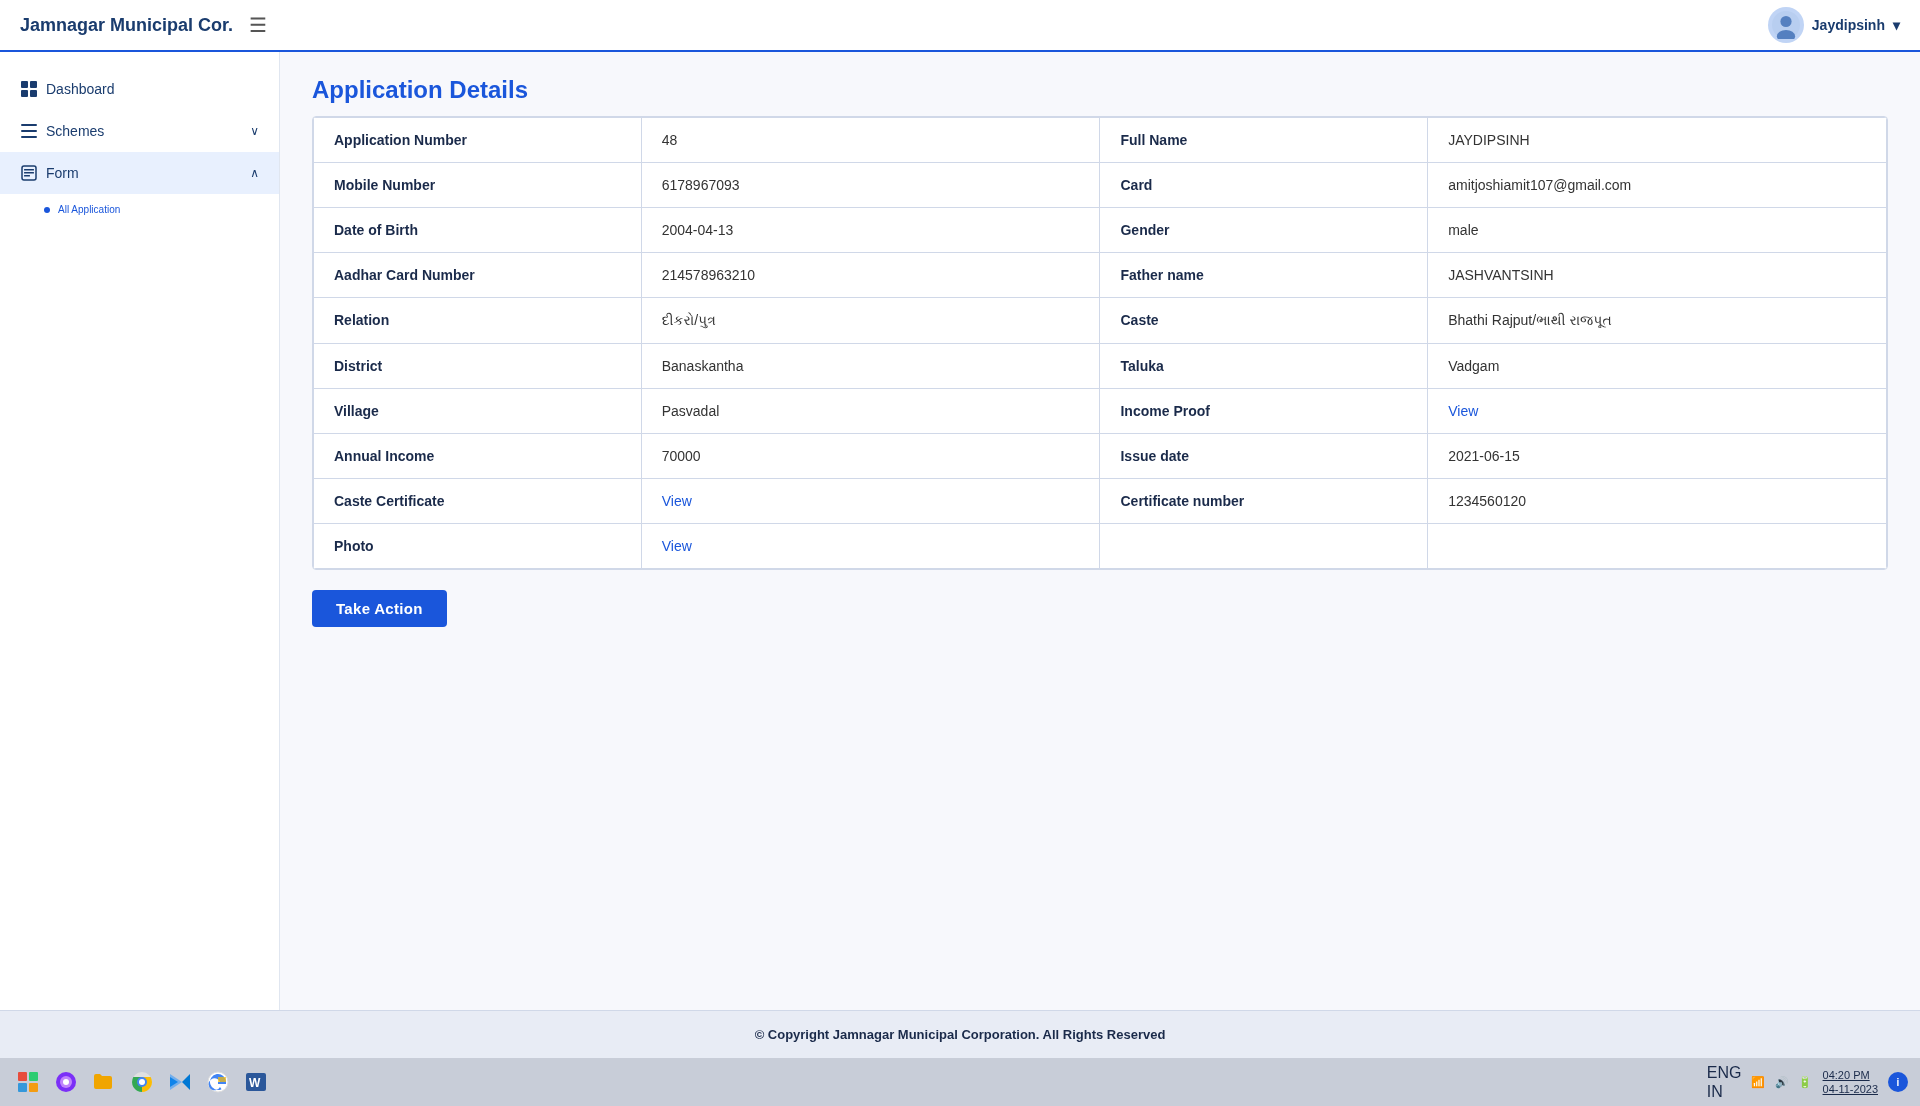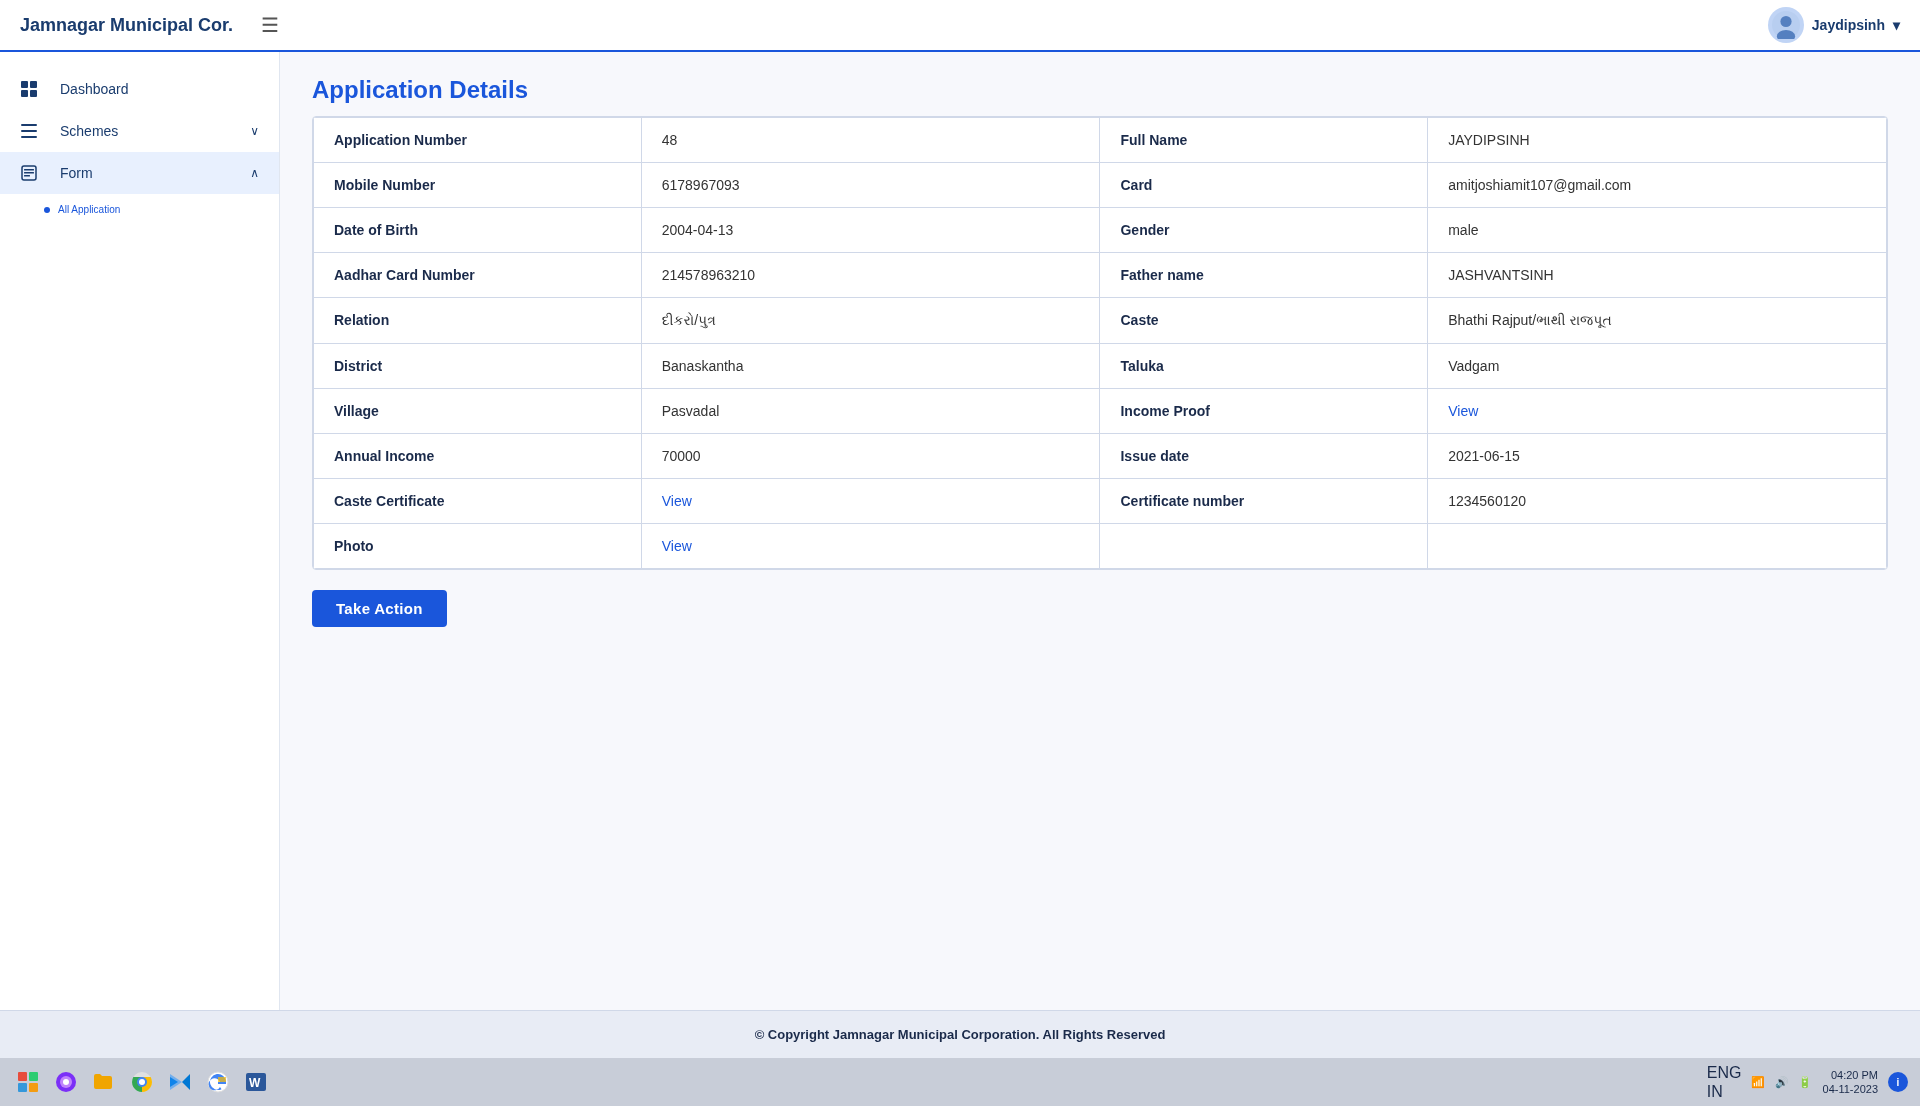--- a/index.html
+++ b/index.html
@@ -24,21 +24,21 @@
 
     
     .layout { display: flex; margin-top: 52px; height: calc(100vh - 52px - 48px); }
 
     
     .sidebar {
       width: 280px; background: #fff; border-right: 1px solid #e0e6f0;
       padding: 16px 0; flex-shrink: 0; overflow-y: auto;
     }
     .sidebar-item {
-      display: flex; align-items: center; gap: 22px;
+      display: flex; align-items: center; gap: 8px;
       padding: 12px 20px; cursor: pointer; color: #1a3c6e; font-weight: 500;
       font-size: 14px;
     }
     .sidebar-item.active { background: #e8f0fe; }
     .sidebar-item .icon { width: 18px; height: 18px; display: flex; align-items: center; justify-content: center; }
     .sidebar-item .chevron { margin-left: auto; font-size: 12px; }
     .sidebar-sub-item {
       display: flex; align-items: center; gap: 8px;
       padding: 10px 20px 10px 44px; cursor: pointer; color: #1a56db; font-size: 10px;
     }
@@ -88,31 +88,31 @@
 
     
     .taskbar {
       position: fixed; bottom: 0; left: 0; right: 0; height: 48px;
       background: #c8cdd8; display: flex; align-items: center; justify-content: space-between;
       padding: 0 12px;
     }
     .taskbar-left { display: flex; align-items: center; gap: 6px; }
     .taskbar-icon { width: 32px; height: 32px; border-radius: 4px; display: flex; align-items: center; justify-content: center; cursor: pointer; }
     .taskbar-right { display: flex; align-items: center; gap: 10px; font-size: 11px; color: #1a2a4a; }
-    .taskbar-time { text-align: right; line-height: 1.3; }
+    .taskbar-time { text-align: left; line-height: 1.3; text-decoration: underline; }
 
     
     .win-icon { display: grid; grid-template-columns: 1fr 1fr; gap: 2px; width: 20px; height: 20px; }
     .win-sq { border-radius: 1px; }
   </style>
 </head>
 <body>
 
 <nav class="top-nav">
-  <div style="display:flex;align-items:center;gap:28px;">
+  <div style="display:flex;align-items:center;gap:16px;">
     <span class="nav-brand">Jamnagar Municipal Cor.</span>
     <span class="nav-hamburger">☰</span>
   </div>
   <div class="nav-user">
     <div class="nav-avatar">
       <svg viewBox="0 0 40 40" xmlns="http://www.w3.org/2000/svg">
         <circle cx="20" cy="20" r="20" fill="#b8cef0"></circle>
         <circle cx="20" cy="15" r="8" fill="#5580c0"></circle>
         <ellipse cx="20" cy="36" rx="13" ry="9" fill="#5580c0"></ellipse>
       </svg>

